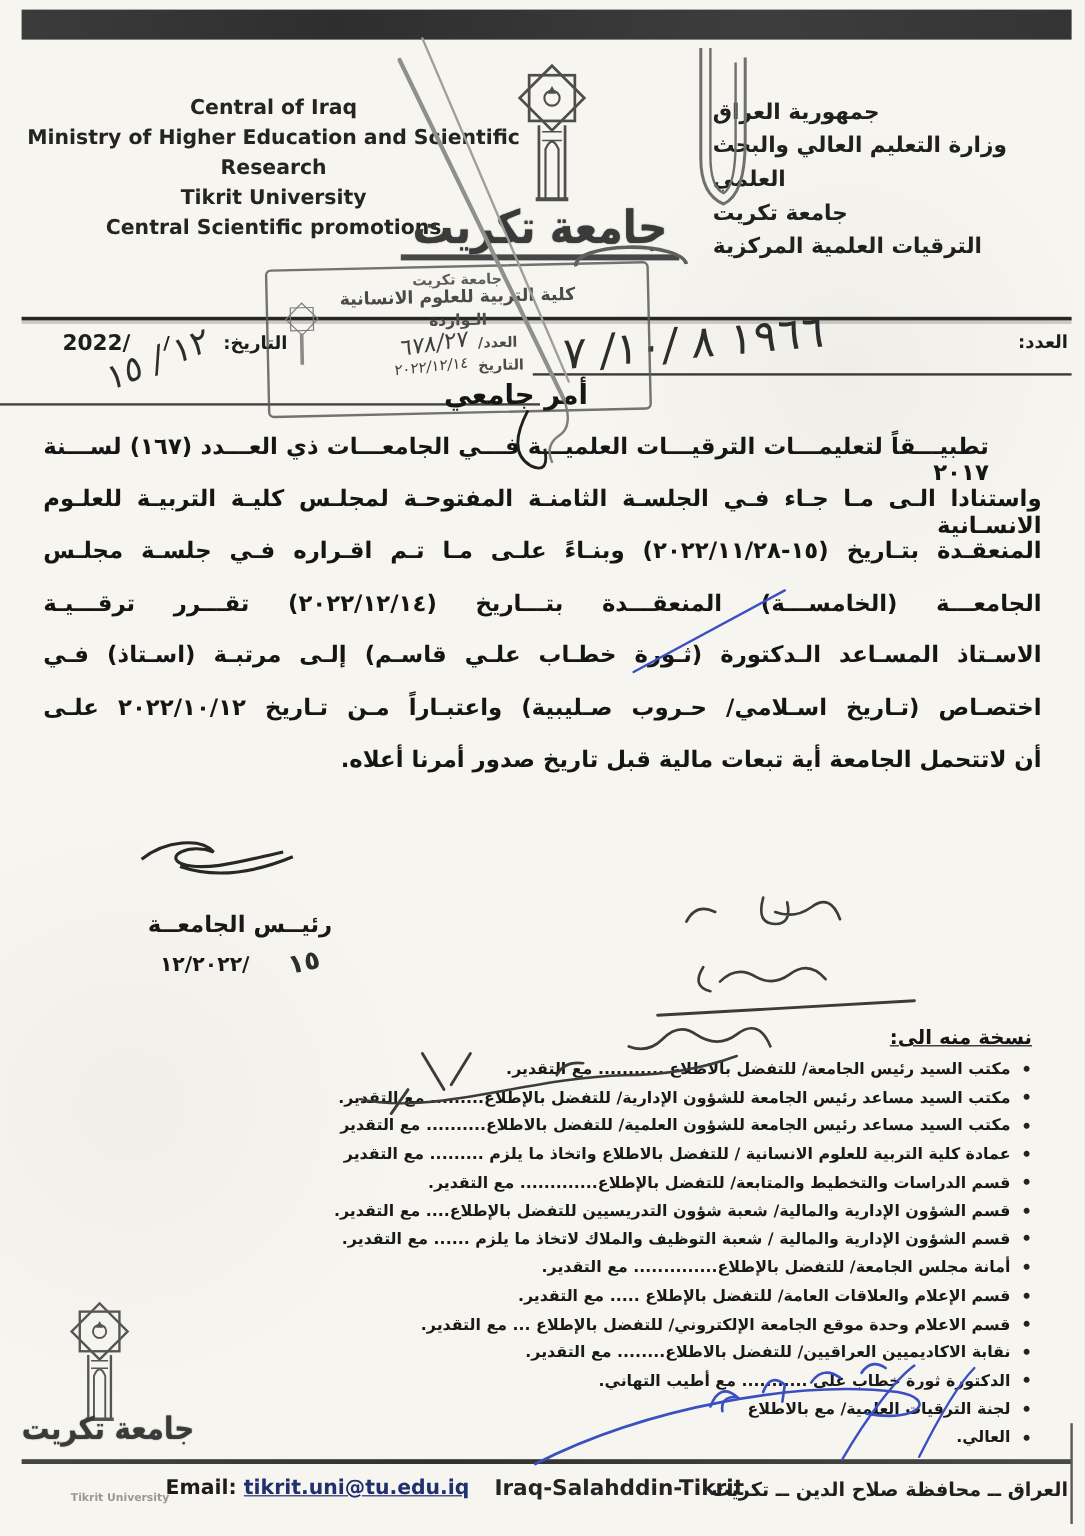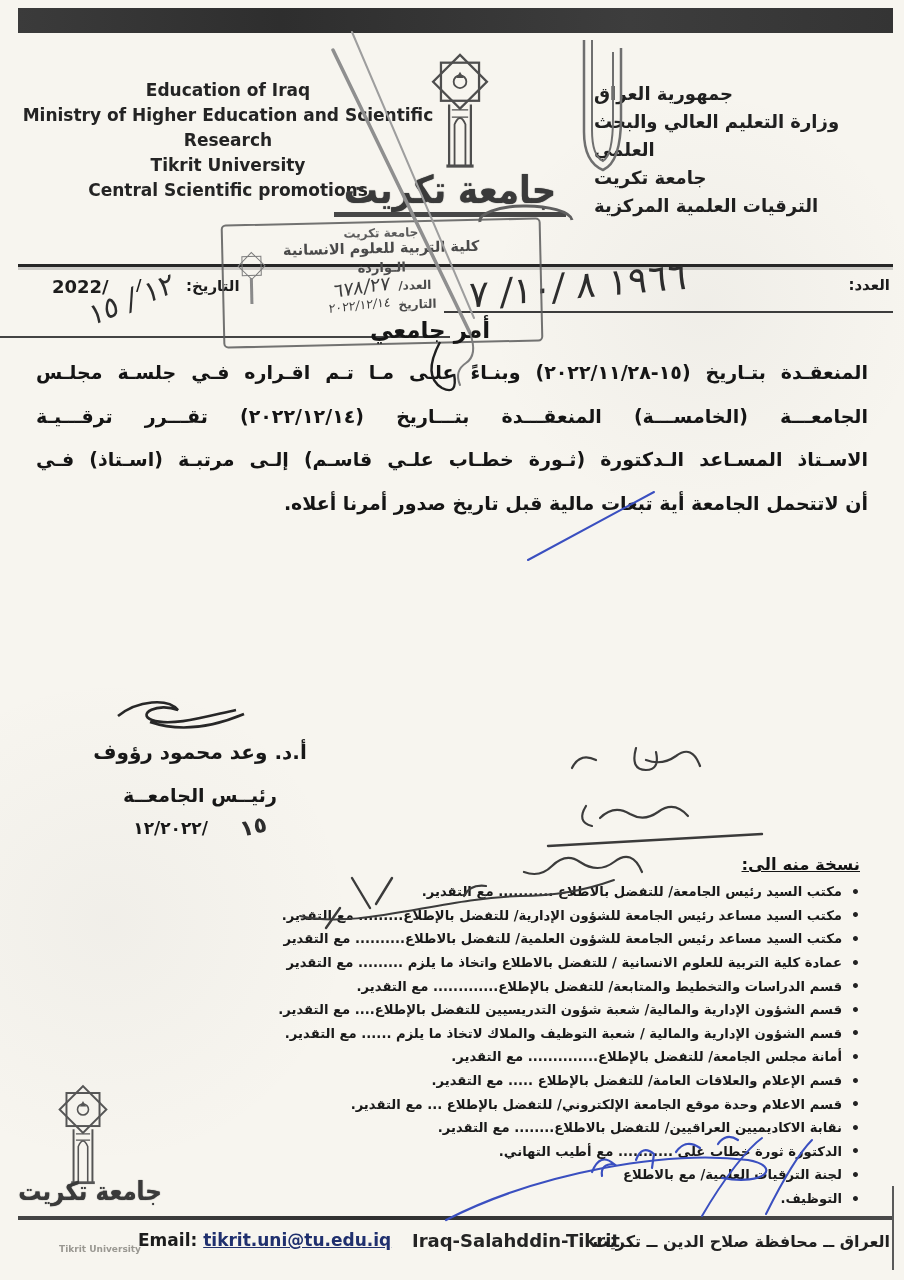--- a/index.html
+++ b/index.html
@@ -80,21 +80,21 @@
   svg.overlay{position:absolute;left:0;top:0;pointer-events:none;}
 </style>
 </head>
 <body>
 
 <div class="page">
 
   <div class="abs topbar"></div>
 
   <div class="abs en-header">
-    <div>Education of Iraq</div>
+    <div>Central of Iraq</div>
     <div>Ministry of Higher Education and Scientific Research</div>
     <div>Tikrit University</div>
     <div>Central Scientific  promotions</div>
   </div>
 
   <div class="abs ar-header rtl">
     <div>جمهورية العراق</div>
     <div>وزارة التعليم العالي والبحث العلمي</div>
     <div>جامعة تكريت</div>
     <div>الترقيات العلمية المركزية</div>
@@ -140,28 +140,30 @@
     </div>
     <div class="row">
       <span class="lbl">التاريخ</span>
       <span class="hw stamp-date">٢٠٢٢/١٢/١٤</span>
     </div>
   </div>
 
   <div class="abs order-title rtl">أمر جامعي</div>
 
   <div class="abs body-text">
+    <div class="body-line first">تطبيـــقاً لتعليمـــات الترقيـــات العلميـــة فـــي الجامعـــات ذي العـــدد (١٦٧) لســـنة ٢٠١٧</div>
+    <div class="body-line">واستنادا الـى مـا جـاء فـي الجلسـة الثامنـة المفتوحـة لمجلـس كليـة التربيـة للعلـوم الانسـانية</div>
     <div class="body-line">المنعقـدة بتـاريخ (١٥-٢٠٢٢/١١/٢٨) وبنـاءً علـى مـا تـم اقـراره فـي جلسـة مجلـس</div>
     <div class="body-line">الجامعـــة (الخامســـة) المنعقـــدة بتـــاريخ (٢٠٢٢/١٢/١٤) تقـــرر ترقـــيـة</div>
     <div class="body-line">الاسـتاذ المسـاعد الـدكتورة (ثـورة خطـاب علـي قاسـم) إلـى مرتبـة (اسـتاذ) فـي</div>
+    <div class="body-line">اختصـاص (تـاريخ اسـلامي/ حـروب صـليبية) واعتبـاراً مـن تـاريخ ٢٠٢٢/١٠/١٢ علـى</div>
     <div class="body-line last">أن لاتتحمل الجامعة أية تبعات مالية قبل تاريخ صدور أمرنا أعلاه.</div>
   </div>
 
   <div class="abs sig-block">
-    <div class="sig-name">أ.د. وعد محمود رؤوف</div>
     <div class="sig-title">رئيــس الجامعــة</div>
     <div class="sig-date">
       <span class="day hw">١٥</span>
       <span>/١٢/٢٠٢٢</span>
     </div>
   </div>
 
   <div class="abs copies-heading">نسخة منه الى:</div>
   <div class="abs copies">
     <div class="copy-item">مكتب السيد رئيس الجامعة/ للتفضل بالاطلاع ........... مع التقدير.</div>
@@ -170,21 +172,21 @@
     <div class="copy-item">عمادة كلية التربية للعلوم الانسانية / للتفضل بالاطلاع واتخاذ ما يلزم ......... مع التقدير</div>
     <div class="copy-item">قسم الدراسات والتخطيط والمتابعة/ للتفضل بالإطلاع............. مع التقدير.</div>
     <div class="copy-item">قسم الشؤون الإدارية والمالية/ شعبة شؤون التدريسيين للتفضل بالإطلاع.... مع التقدير.</div>
     <div class="copy-item">قسم الشؤون الإدارية والمالية / شعبة التوظيف والملاك لاتخاذ ما يلزم ...... مع التقدير.</div>
     <div class="copy-item">أمانة مجلس الجامعة/ للتفضل بالإطلاع.............. مع التقدير.</div>
     <div class="copy-item">قسم الإعلام والعلاقات العامة/ للتفضل بالإطلاع ..... مع التقدير.</div>
     <div class="copy-item">قسم الاعلام وحدة موقع الجامعة الإلكتروني/ للتفضل بالإطلاع ... مع التقدير.</div>
     <div class="copy-item">نقابة الاكاديميين العراقيين/ للتفضل بالاطلاع........ مع التقدير.</div>
     <div class="copy-item">الدكتورة ثورة خطاب علي  ........... مع أطيب التهاني.</div>
     <div class="copy-item">لجنة الترقيات العلمية/ مع بالاطلاع</div>
-    <div class="copy-item">التوظيف.</div>
+    <div class="copy-item">العالي.</div>
   </div>
 
   <svg class="abs emblem-bottom" viewBox="0 0 100 150">
     <g stroke="#555" fill="none" stroke-width="2.5">
       <rect x="29" y="14" width="42" height="42"></rect>
       <rect x="29" y="14" width="42" height="42" transform="rotate(45 50 35)"></rect>
       <circle cx="50" cy="35" r="7" stroke-width="2"></circle>
       <path d="M50,24 l4,7 -8,0 z" fill="#555" stroke="none"></path>
       <path d="M38,60 V128 M62,60 V128"></path>
       <path d="M44,128 V82 Q50,68 56,82 V128" stroke-width="2"></path>

